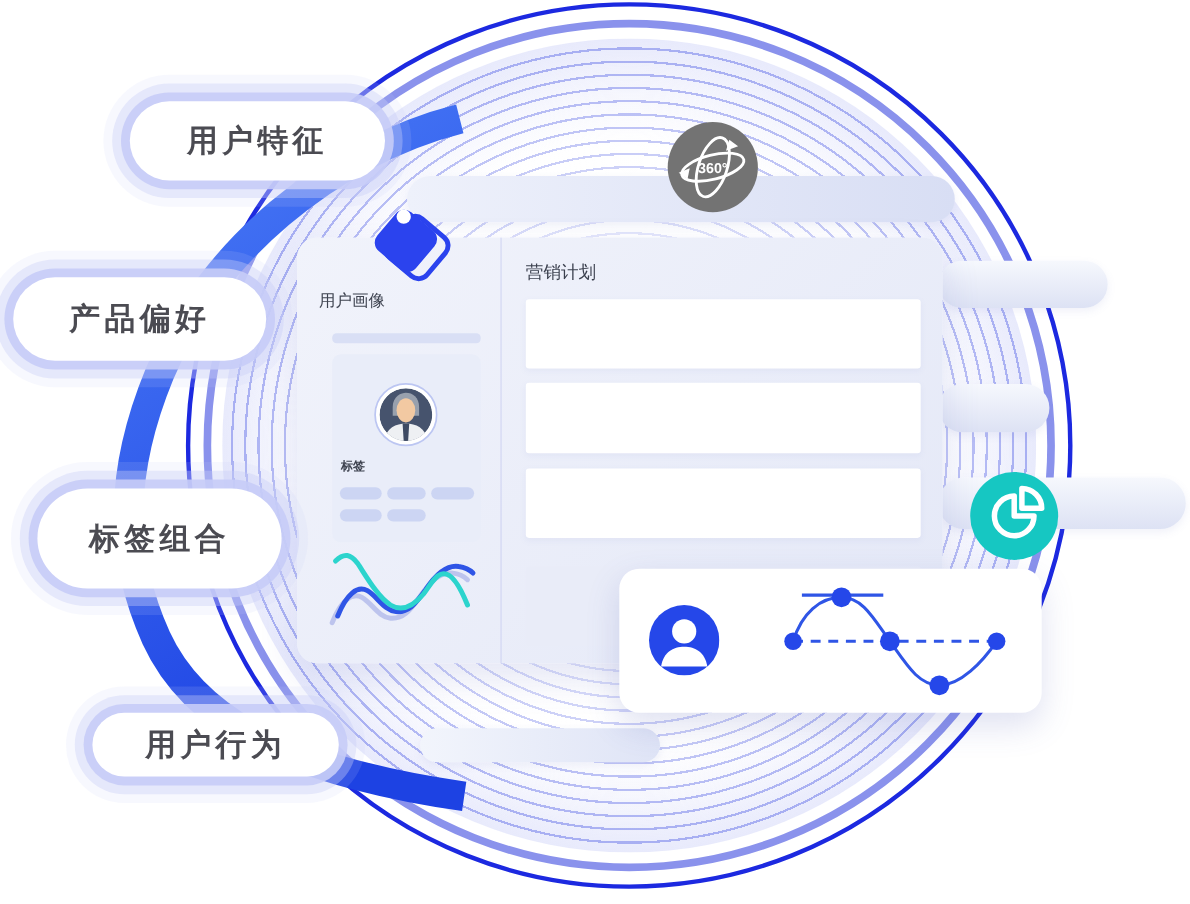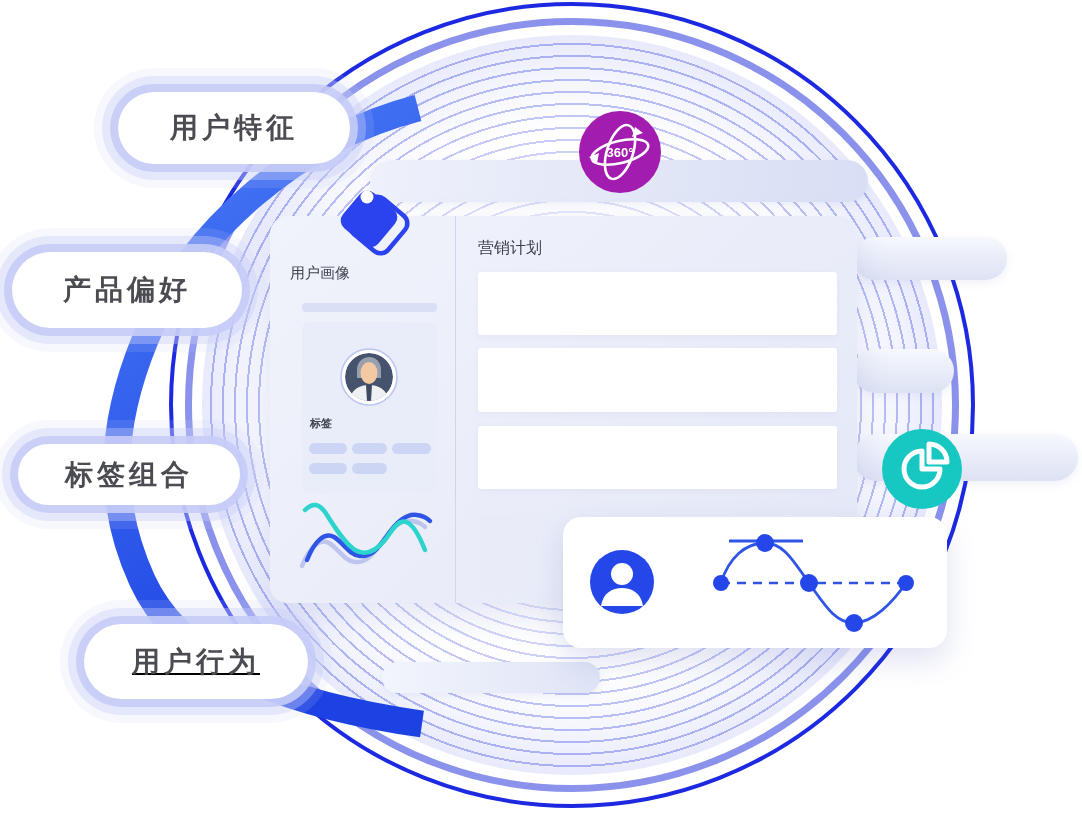--- a/index.html
+++ b/index.html
@@ -30,22 +30,22 @@
   
   .pill{
     position:absolute;background:#ffffff;border-radius:999px;
     display:flex;align-items:center;justify-content:center;
     box-shadow:0 0 0 8px rgba(199,204,247,0.9),0 0 0 16px rgba(199,204,247,0.38),0 0 0 24px rgba(199,204,247,0.14);
     z-index:8;
   }
   .pill span{font-size:28px;font-weight:bold;color:#4b4b52;letter-spacing:4px;}
   .pill-1{left:118px;top:92px;width:232px;height:72px;}
   .pill-2{left:12px;top:252px;width:230px;height:76px;}
-  .pill-3{left:18px;top:444px;width:222px;height:61px;}
-  .pill-4{left:84px;top:624px;width:224px;height:75px;text-decoration:underline;}
+  .pill-3{left:34px;top:444px;width:222px;height:91px;}
+  .pill-4{left:84px;top:648px;width:224px;height:58px;}
   
   .card{
     position:absolute;left:270px;top:216px;width:587px;height:387px;border-radius:18px;
     background:linear-gradient(135deg,#f1f3fb 0%,#e4e8f7 100%);
     box-shadow:0 14px 34px rgba(90,100,190,0.16);z-index:4;
   }
   .card .divider{position:absolute;left:185px;top:0;width:1px;height:100%;background:rgba(185,192,235,0.55);}
   .card .left-title{position:absolute;left:20px;top:48px;font-size:15px;font-weight:normal;color:#3e4350;}
   .card .mini-bar{position:absolute;left:32px;top:87px;width:135px;height:9px;border-radius:4px;background:#d9dff5;}
   .card .inner-panel{position:absolute;left:32px;top:106px;width:135px;height:171px;border-radius:8px;background:#e9edf9;}
@@ -57,21 +57,21 @@
   .tag-row-2{top:247px;}
   .card .wave{position:absolute;left:26px;top:282px;}
   .card .right-title{position:absolute;left:208px;top:22px;font-size:16px;font-weight:normal;color:#3a3f4d;}
   .plan-box{position:absolute;left:208px;width:359px;background:#ffffff;border-radius:3px;box-shadow:0 2px 6px rgba(120,130,200,0.07);}
   .plan-box-1{top:56px;height:63px;}
   .plan-box-2{top:132px;height:64px;}
   .plan-box-3{top:210px;height:63px;}
   .plan-box-4{top:299px;height:72px;background:#e9ecf8;box-shadow:none;}
   
   .badge{position:absolute;border-radius:50%;display:flex;align-items:center;justify-content:center;}
-  .badge-360{left:579px;top:111px;width:82px;height:82px;background:#a21caf;z-index:6;}
+  .badge-360{left:607px;top:111px;width:82px;height:82px;background:#737373;z-index:6;}
   .badge-pie{left:882px;top:429px;width:80px;height:80px;background:#16c7c2;z-index:9;}
   .tag-icon{position:absolute;left:330px;top:184px;z-index:6;}
   
   .bottom-card{
     position:absolute;left:563px;top:517px;width:384px;height:131px;border-radius:18px;background:#ffffff;
     box-shadow:0 12px 30px rgba(80,90,180,0.18);z-index:7;
   }
   .bottom-card .user-icon{position:absolute;left:27px;top:33px;}
   .bottom-card .sine{position:absolute;left:128px;top:10px;}
 </style>

